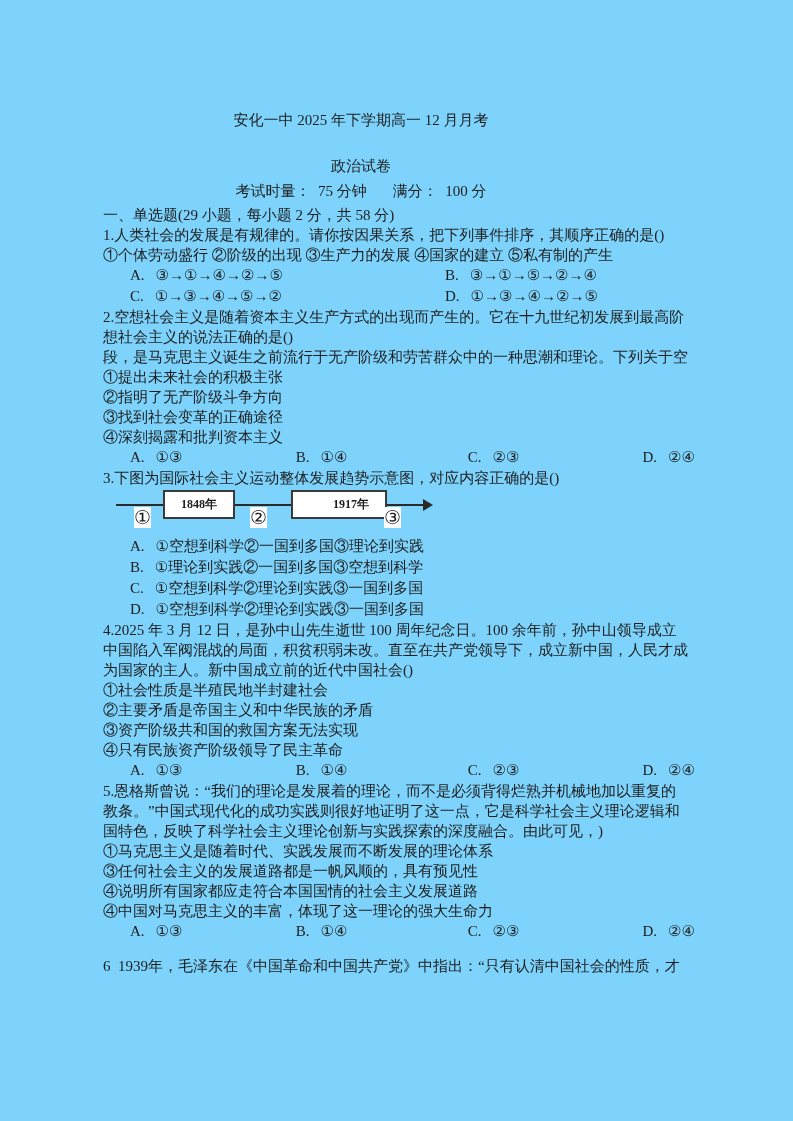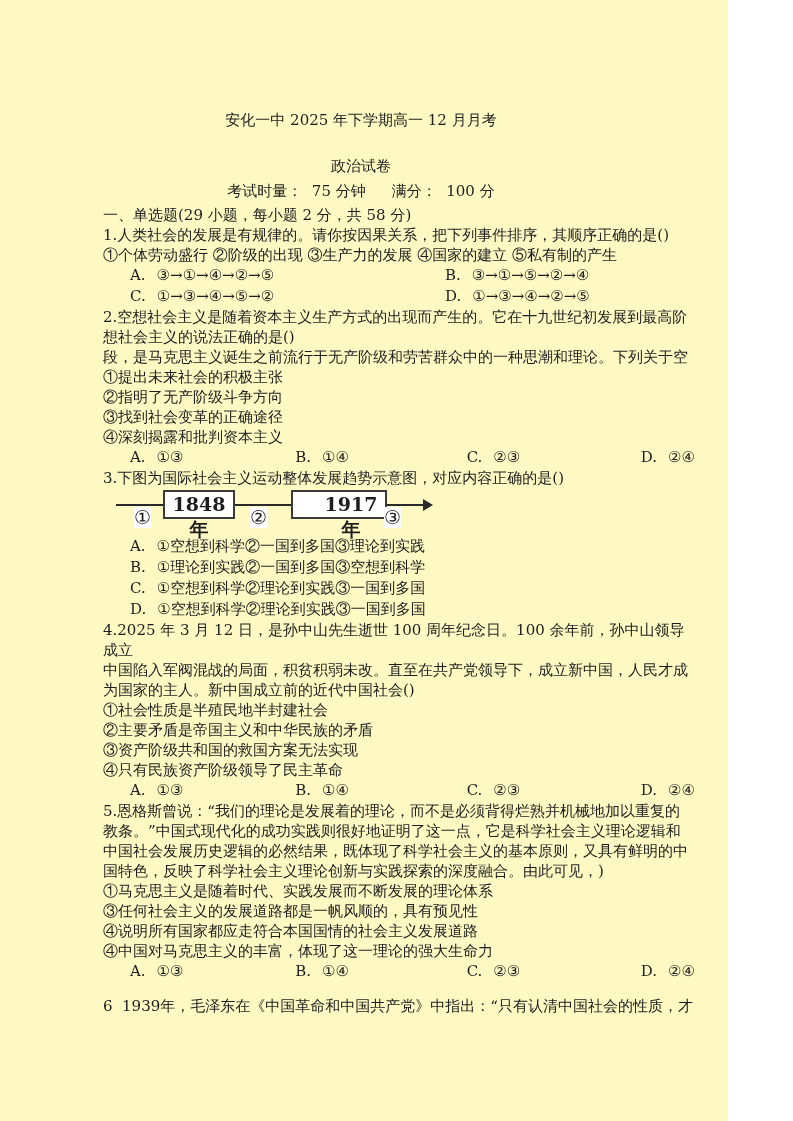--- a/index.html
+++ b/index.html
@@ -1,21 +1,21 @@
 <!DOCTYPE html>
 <html><head>
 <meta charset="utf-8">
 <style>
   html,body { margin:0; padding:0; }
   body {
     width:793px; height:1121px; background:#ffffff;
     font-family:"DejaVu Serif","Liberation Serif",serif;
     color:#1d1d1d;
   }
-  .page { position:relative; width:728px; height:1121px; background:#fef9c3; overflow:hidden; }
+  .page { position:relative; width:793px; height:1121px; background:#7dd3fc; overflow:hidden;font-family:Liberation Serif, serif; }
   .content {
     position:absolute; left:103px; top:110px; width:592px;
     font-size:15px; line-height:20px;
   }
   .ln { white-space:pre-wrap; min-height:20px; }
   .centered { width:516px; text-align:center; white-space:pre-wrap; }
   .doc-subtitle { margin-top:26px; }
   .doc-meta { margin-top:5px; }
   .section-heading { margin-top:4px; white-space:pre-wrap; }
   .meta-gap { display:inline-block; width:26px; }
@@ -28,21 +28,21 @@
   .w140 { width:140px; }
   .w143 { width:143px; }
   .optline { padding-left:27px; line-height:21px; min-height:21px; white-space:pre; }
 
   
   .diagram { position:relative; height:46px; margin-top:2px; }
   .dline { position:absolute; left:13px; top:14px; width:312px; height:2px; background:#2a2a2a; }
   .darrow { position:absolute; left:320px; top:9px; width:0; height:0;
             border-left:10px solid #2a2a2a; border-top:6px solid transparent; border-bottom:6px solid transparent; }
   .dbox { position:absolute; top:0px; width:68px; height:25px; border:2px solid #3a3a3a;
-          background:#fff; text-align:center; line-height:25px; font-weight:bold; font-size:19px; }
+          background:#fff; text-align:center; line-height:25px; font-weight:bold; font-size:12px; }
   .dbox1 { left:60px; }
   .dbox2 { left:188px;padding-left:24px; }
   .dcirc { position:absolute; top:17px; font-size:19px; line-height:21px; background:#fefefe; }
   .dc1 { left:31px; }
   .dc2 { left:147px; }
   .dc3 { left:281px; }
 </style>
 </head>
 <body>
 
@@ -112,21 +112,20 @@
         <span class="opt w130"><span class="optlabel">A.</span><span>①③</span></span>
         <span class="opt w140"><span class="optlabel">B.</span><span>①④</span></span>
         <span class="opt w143"><span class="optlabel">C.</span><span>②③</span></span>
         <span class="opt"><span class="optlabel">D.</span><span>②④</span></span>
       </div>
     </div>
 
     <div>
       <div class="ln">5.恩格斯曾说：“我们的理论是发展着的理论，而不是必须背得烂熟并机械地加以重复的</div>
       <div class="ln">教条。”中国式现代化的成功实践则很好地证明了这一点，它是科学社会主义理论逻辑和</div>
-      <div class="ln">中国社会发展历史逻辑的必然结果，既体现了科学社会主义的基本原则，又具有鲜明的中</div>
       <div class="ln">国特色，反映了科学社会主义理论创新与实践探索的深度融合。由此可见，)</div>
       <div class="ln">①马克思主义是随着时代、实践发展而不断发展的理论体系</div>
       <div class="ln">③任何社会主义的发展道路都是一帆风顺的，具有预见性</div>
       <div class="ln">④说明所有国家都应走符合本国国情的社会主义发展道路</div>
       <div class="ln">④中国对马克思主义的丰富，体现了这一理论的强大生命力</div>
       <div class="optrow">
         <span class="opt w130"><span class="optlabel">A.</span><span>①③</span></span>
         <span class="opt w140"><span class="optlabel">B.</span><span>①④</span></span>
         <span class="opt w143"><span class="optlabel">C.</span><span>②③</span></span>
         <span class="opt"><span class="optlabel">D.</span><span>②④</span></span>

